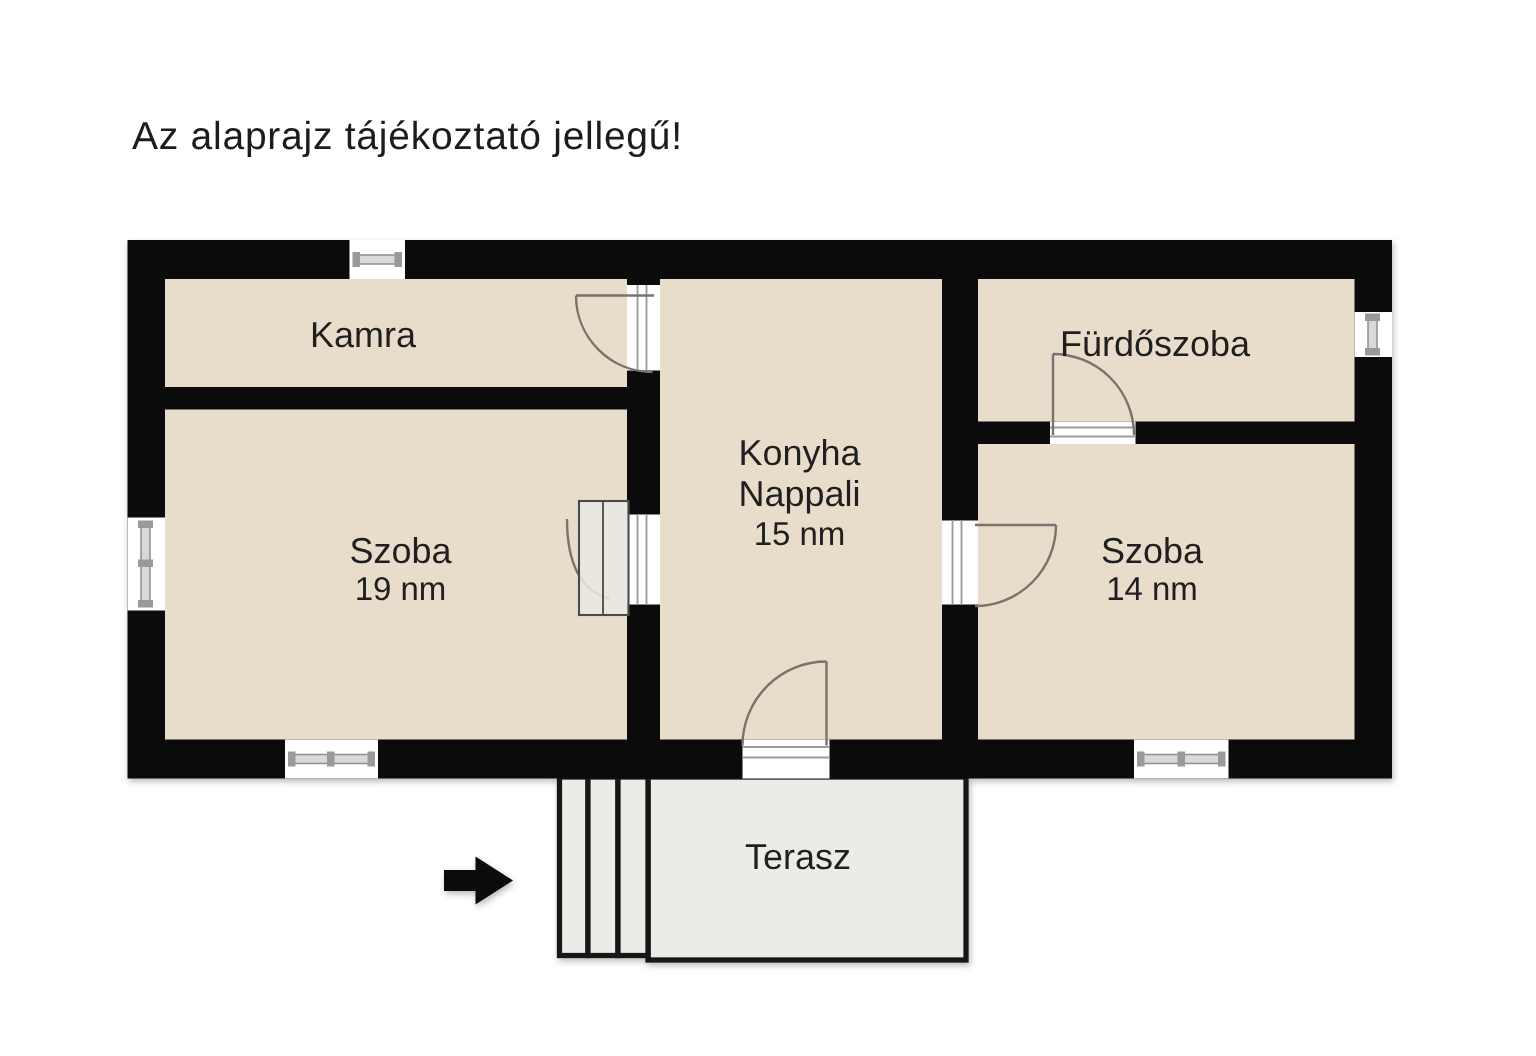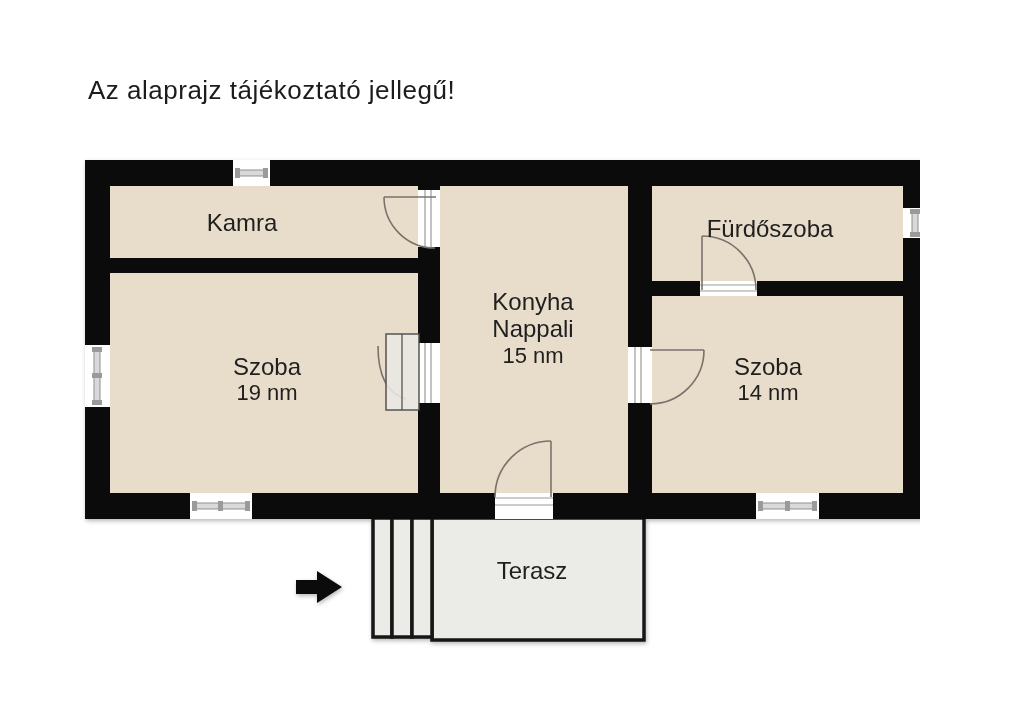--- a/index.html
+++ b/index.html
@@ -3,21 +3,21 @@
 <meta charset="utf-8">
 <style>
   html, body {
     margin: 0;
     padding: 0;
     background: #ffffff;
     font-family: "Liberation Sans", sans-serif;
   }
   .canvas {
     position: relative;
-    width: 920px;
+    width: 1024px;
     height: 704px;
     background: #ffffff;
     overflow: hidden;
   }
   svg { display: block; }
   .plan-shadow { filter: drop-shadow(1px 2px 2px rgba(0,0,0,0.28)); }
   .title-text {
     font-size: 26px;
     fill: #1c1c1c;
     letter-spacing: 0.5px;

